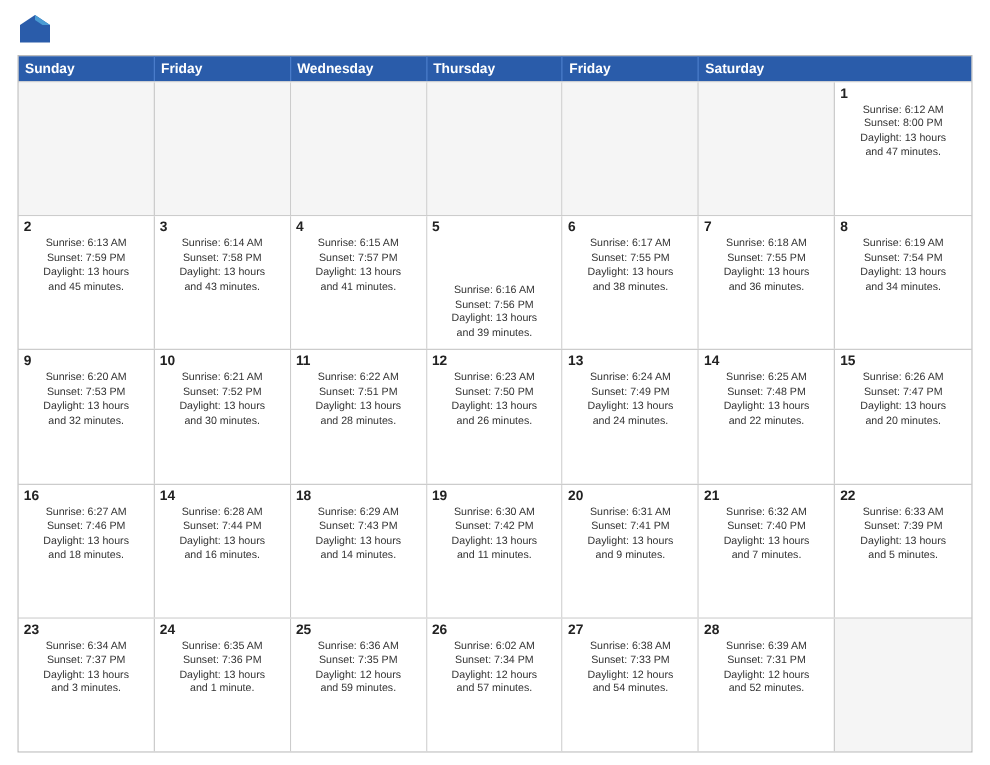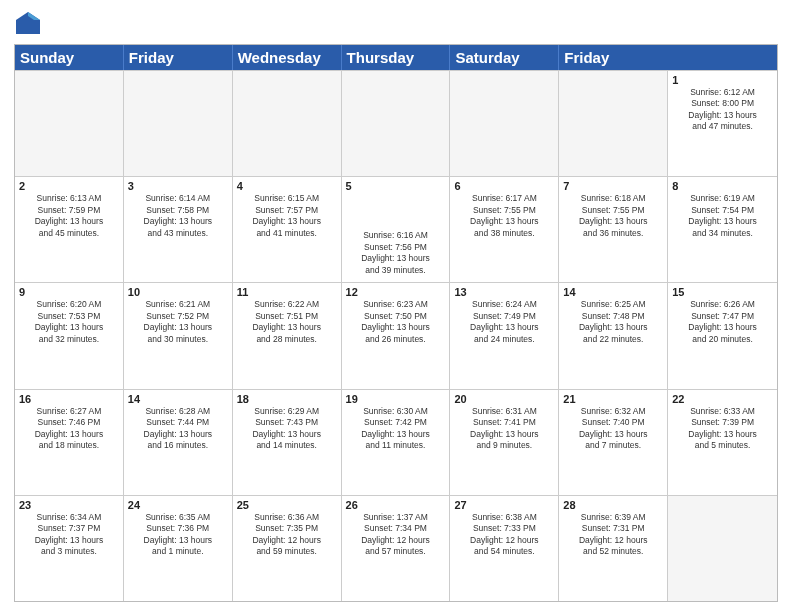--- a/index.html
+++ b/index.html
@@ -58,21 +58,21 @@
       flex-direction: column;
       border: 1px solid #bbb;
     }
     .cal-header {
       display: grid;
       grid-template-columns: repeat(7, 1fr);
       background: #2a5caa;
     }
     .cal-header-cell {
       color: #fff;
-      font-size: 15px;
+      font-size: 11px;
       font-weight: bold;
       text-align: left;
       padding: 4px 5px;
       border-right: 1px solid #4a7cca;
     }
     .cal-header-cell:last-child { border-right: none; }
     .cal-body {
       flex: 1;
       display: flex;
       flex-direction: column;
@@ -129,22 +129,22 @@
       <div class="location"></div>
     </div>
   </div>
 
   <div class="calendar">
     <div class="cal-header">
     <div class="cal-header-cell">Sunday</div>
         <div class="cal-header-cell">Friday</div>
         <div class="cal-header-cell">Wednesday</div>
         <div class="cal-header-cell">Thursday</div>
+        <div class="cal-header-cell">Friday</div>
         <div class="cal-header-cell">Saturday</div>
-        <div class="cal-header-cell">Friday</div>
       </div>
     <div class="cal-body">
     <div class="cal-row">
           <div class="cal-cell empty"></div>
           <div class="cal-cell empty"></div>
           <div class="cal-cell empty"></div>
           <div class="cal-cell empty"></div>
           <div class="cal-cell empty"></div>
           <div class="cal-cell empty"></div>
           <div class="cal-cell">
@@ -325,21 +325,21 @@
           </div>
           <div class="cal-cell">
             <span class="day-num">25</span>
             <div class="cell-text" style="white-space: pre-line;">Sunrise: 6:36 AM
 Sunset: 7:35 PM
 Daylight: 12 hours
 and 59 minutes.</div>
           </div>
           <div class="cal-cell">
             <span class="day-num">26</span>
-            <div class="cell-text" style="white-space: pre-line;">Sunrise: 1:37 AM
+            <div class="cell-text" style="white-space: pre-line;">Sunrise: 6:02 AM
 Sunset: 7:34 PM
 Daylight: 12 hours
 and 57 minutes.</div>
           </div>
           <div class="cal-cell">
             <span class="day-num">27</span>
             <div class="cell-text" style="white-space: pre-line;">Sunrise: 6:38 AM
 Sunset: 7:33 PM
 Daylight: 12 hours
 and 54 minutes.</div>

